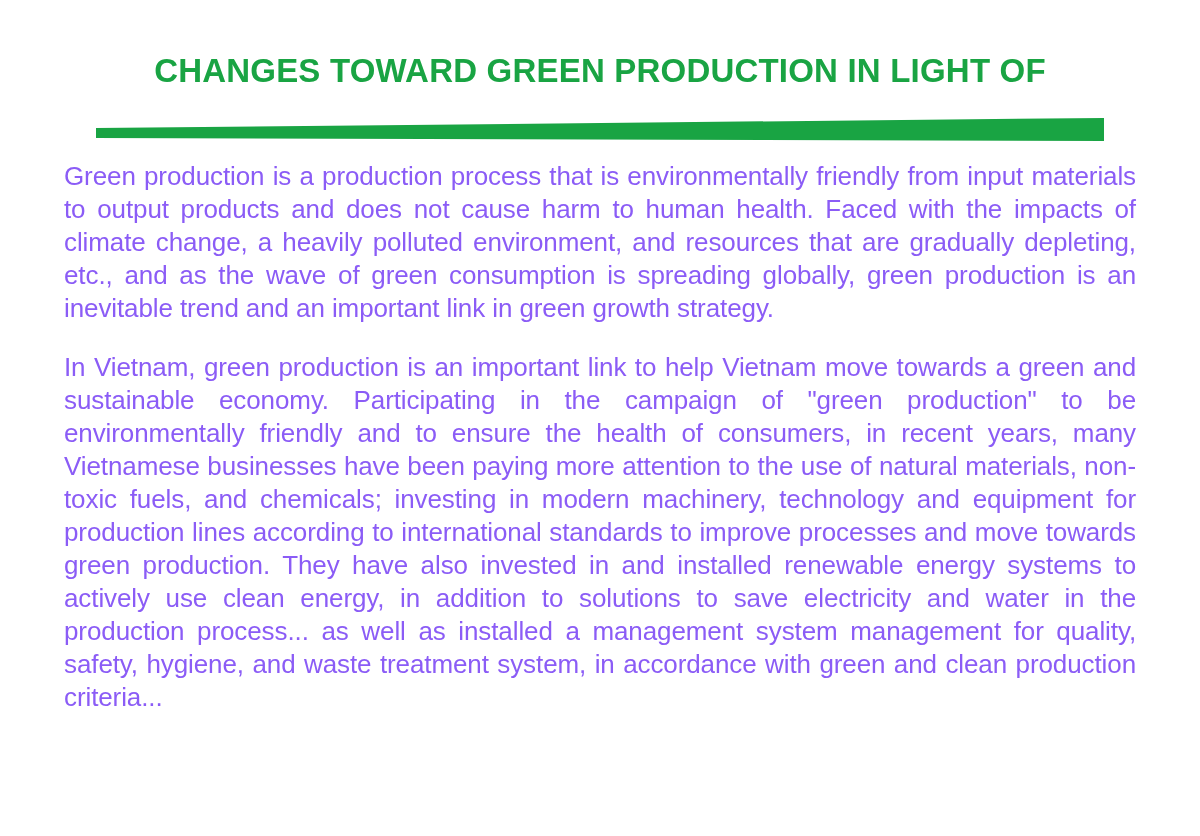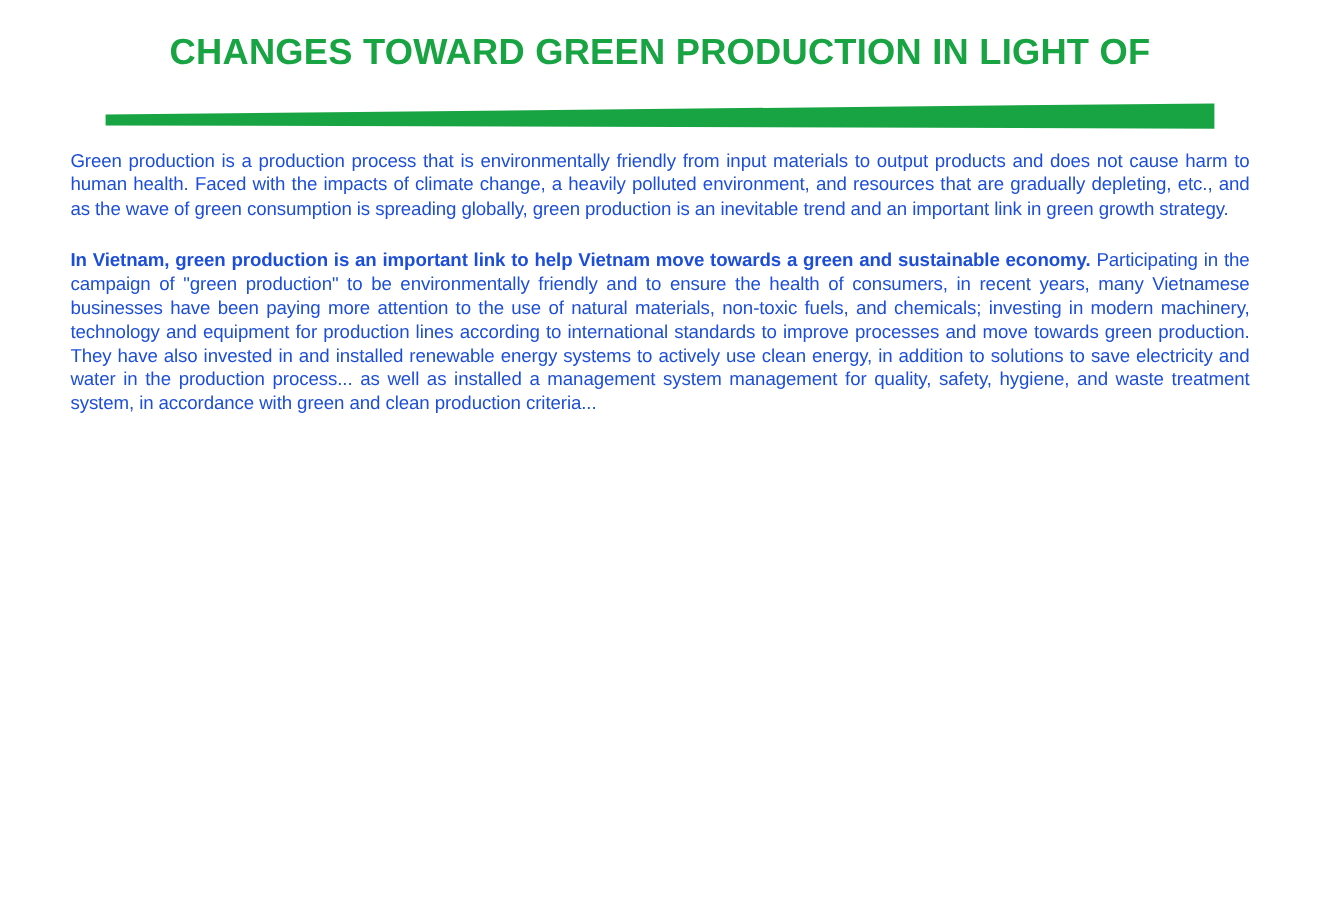--- a/index.html
+++ b/index.html
@@ -12,20 +12,21 @@
     background: #ffffff;
     font-family: "Liberation Sans", sans-serif;
     color: #1a1a1a;
     overflow: hidden;
   }
   .page {
     position: relative;
     width: 1200px;
     height: 689px;
     box-sizing: border-box;
+    margin-top: 24px;
   }
   .title-block {
     padding: 26px 100px 0 100px;
     text-align: center;
   }
   .title-line {
     color: #19a443;
     font-weight: bold;
     font-size: 33px;
     line-height: 1.26;
@@ -38,32 +39,32 @@
     margin-top: 12px;
   }
   .rule-wrap svg {
     display: block;
   }
   .body-block {
     padding: 12px 64px 0 64px;
   }
   p.para {
     margin: 0 0 26px 0;
-    font-size: 17px;
+    font-size: 26px;
     line-height: 1.27;
     text-align: justify;
     text-justify: inter-word;
-    color: #1d4ed8;
+    color: #8b5cf6;
     letter-spacing: -0.1px;
   }
   p.para:last-child {
     margin-bottom: 0;
   }
   .lead {
-    font-weight: bold;
+    font-weight: normal;
   }
 </style>
 </head>
 <body>
 
 <div class="page">
 
   <div class="title-block">
     <div class="title-line">CHANGES TOWARD GREEN PRODUCTION IN LIGHT OF</div>
   </div>

